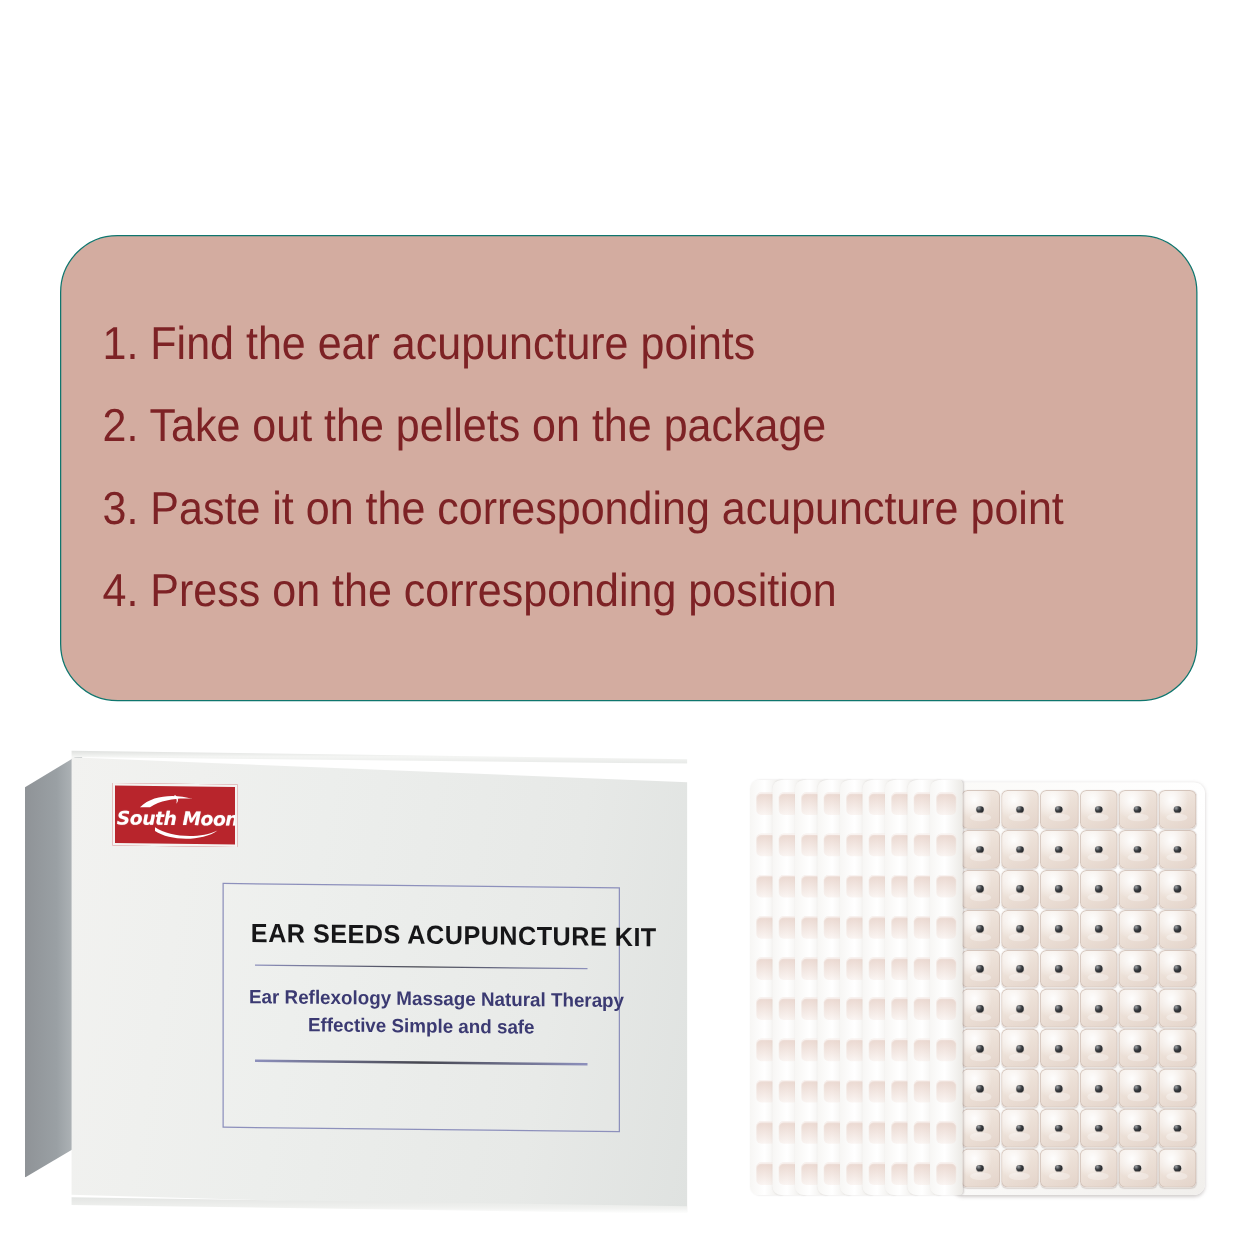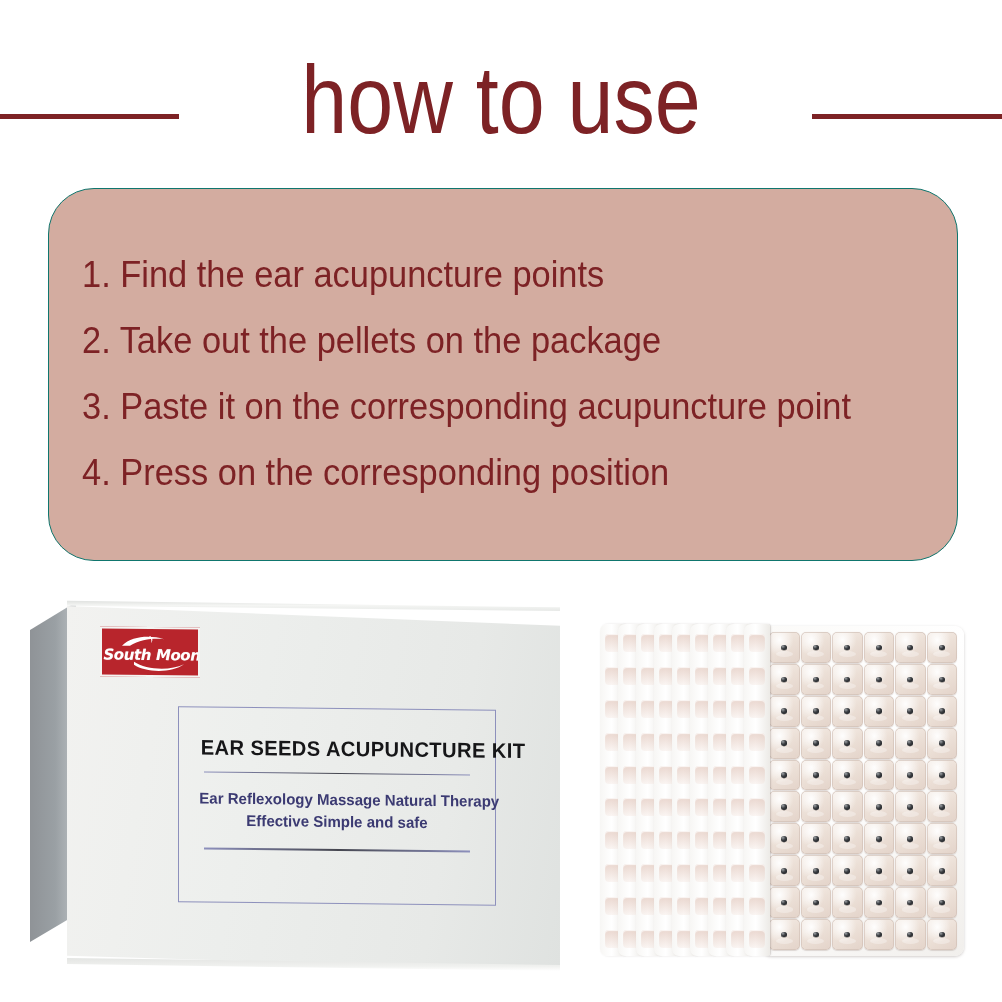--- a/index.html
+++ b/index.html
@@ -75,21 +75,21 @@
     line-height: 66px;
     color: #7d2225;
     white-space: nowrap;
     transform: scaleX(0.93);
     transform-origin: 0 50%;
   }
 
   
   #product-box {
     position: absolute;
-    left: 22px;
+    left: 12px;
     top: 580px;
     width: 548px;
     height: 400px;
   }
   
   #box-side {
     position: absolute;
     left: 8px;
     top: 22px;
     width: 46px;
@@ -334,25 +334,20 @@
     height: 20%;
     border-radius: 50%;
     background: rgba(255,255,255,.32);
   }
 </style>
 </head>
 <body>
 
 <div id="page">
 
-  <div id="heading-row">
-    <div class="rule" id="rule-left"></div>
-    <div class="rule" id="rule-right"></div>
-    <div id="title">how to use</div>
-  </div>
 
   <div id="steps-panel">
     <div id="steps-list">
       <div class="step">1. Find the ear acupuncture points</div>
       <div class="step">2. Take out the pellets on the package</div>
       <div class="step">3. Paste it on the corresponding acupuncture point</div>
       <div class="step">4. Press on the corresponding position</div>
     </div>
   </div>
 

